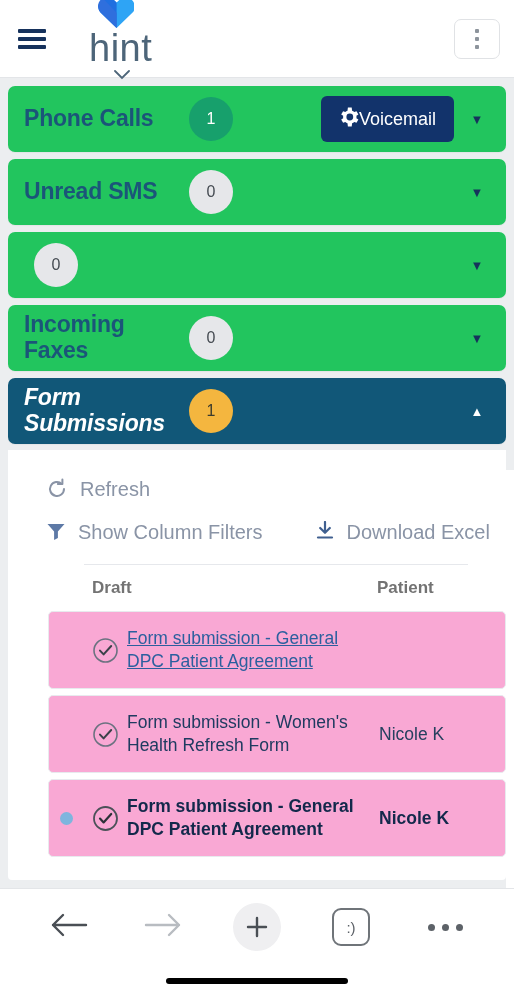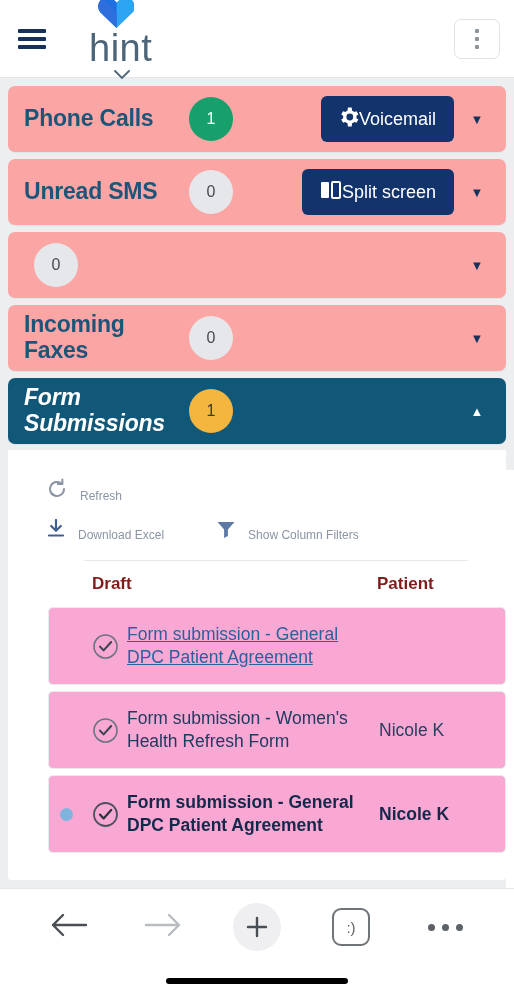--- a/index.html
+++ b/index.html
@@ -37,21 +37,21 @@
     position: absolute; right: 14px; top: 19px;
     width: 46px; height: 40px; border: 1px solid #e0e2e5; border-radius: 7px;
     background: #fff; display: flex; flex-direction: column;
     align-items: center; justify-content: center; gap: 4px; cursor: pointer;
   }
   .kebab-btn i { width: 4px; height: 4px; background: #8d949c; border-radius: 1px; display: block; }
 
   
   .stack { padding: 8px 8px 0 8px; }
   .card {
-    background: #fca5a5; border-radius: 7px; margin-bottom: 7px;
+    background: #22c55e; border-radius: 7px; margin-bottom: 7px;
     display: flex; align-items: center; padding: 0 14px 0 16px;
     min-height: 66px; position: relative;
     box-shadow: 0 1px 1px rgba(0,0,0,.04);
   }
   .card-title {
     font-size: 23px; font-weight: bold; color: #1b5579;
     letter-spacing: -.2px; line-height: 1.12; width: 155px; flex: none;
   }
   .badge {
     width: 44px; height: 44px; border-radius: 50%;
@@ -82,32 +82,32 @@
 
   
   .panel {
     background: #ffffff; border-radius: 0 0 4px 4px;
     margin: -1px 8px 0 8px; padding: 14px 0 10px 0;
     min-height: 430px;
   }
   .toolbar { padding: 6px 0 0 38px; }
   .tool-row { display: flex; align-items: center; }
   .tool {
-    display: flex; align-items: flex-end; gap: 12px;
-    color: #8a94a6; font-size: 12px; cursor: pointer; padding: 8px 0;
+    display: flex; align-items: flex-start; gap: 12px;
+    color: #8a94a6; font-size: 20px; cursor: pointer; padding: 8px 0;
   }
   .tool + .tool { margin-left: 52px; }
   .tool svg { flex: none; }
   .divider { height: 1px; background: #e6e8ec; margin: 10px 38px 0 38px; }
 
   
   .table { padding: 0 0 0 0; overflow: hidden; }
   .thead {
     display: flex; align-items: center; height: 46px;
-    padding: 0 0 0 40px; font-size: 17px; font-weight: bold; color: #7f1d1d;
+    padding: 0 0 0 40px; font-size: 17px; font-weight: bold; color: #737373;
   }
   .col-check { width: 44px; flex: none; }
   .col-draft { width: 285px; flex: none; }
   .col-patient { width: 140px; flex: none; }
 
   .row {
     display: flex; align-items: center; min-height: 78px;
     margin: 0 0 6px 40px; border: 1px solid #e8eaee; border-radius: 5px;
     background: #f9a8d4; position: relative; padding-left: 0;
   }
@@ -194,29 +194,20 @@
         </span>
         <span>Voicemail</span>
       </button>
       <div class="caret">▼</div>
     </div>
 
     <div class="card">
       <div class="card-title">Unread SMS</div>
       <div class="badge grey">0</div>
       <div class="spacer"></div>
-      <button class="action-btn">
-        <span>
-          <svg width="22" height="20" viewBox="0 0 22 20">
-            <rect x="1" y="2" width="8" height="16" rx="1" fill="#fff"></rect>
-            <rect x="12" y="2" width="8" height="16" rx="1" fill="none" stroke="#fff" stroke-width="2"></rect>
-          </svg>
-        </span>
-        <span>Split screen</span>
-      </button>
       <div class="caret">▼</div>
     </div>
 
     <div class="card">
       <div class="badge grey">0</div>
       <div class="spacer"></div>
       <div class="caret">▼</div>
     </div>
 
     <div class="card">
@@ -245,33 +236,33 @@
               <path d="M16.4 1.4v4.6h-4.6" fill="none" stroke="#8a94a6" stroke-width="2" stroke-linecap="round" stroke-linejoin="round"></path>
             </svg>
           </span>
           <span>Refresh</span>
         </div>
       </div>
       <div class="tool-row">
         <div class="tool">
           <span>
             <svg width="20" height="20" viewBox="0 0 20 20">
+                <path d="M1.5 3h17l-6.6 7.6V17l-3.8 2v-8.4z" fill="#5d79a6"></path>
+              </svg>
+          </span>
+          <span>Show Column Filters</span>
+        </div>
+        <div class="tool">
+          <span>
+            <svg width="20" height="20" viewBox="0 0 20 20">
               <path d="M10 1v10M5.2 7l4.8 4.8L14.8 7" fill="none" stroke="#3f5f8f" stroke-width="2.2" stroke-linecap="round" stroke-linejoin="round"></path>
               <path d="M3 16.5h14" stroke="#3f5f8f" stroke-width="2.2" stroke-linecap="round"></path>
             </svg>
           </span>
           <span>Download Excel</span>
-        </div>
-        <div class="tool">
-          <span>
-            <svg width="20" height="20" viewBox="0 0 20 20">
-                <path d="M1.5 3h17l-6.6 7.6V17l-3.8 2v-8.4z" fill="#5d79a6"></path>
-              </svg>
-          </span>
-          <span>Show Column Filters</span>
         </div>
       </div>
       <div class="divider"></div>
     </div>
 
     <div class="table">
       <div class="thead">
         <div class="col-check"></div>
         <div class="col-draft">Draft</div>
         <div class="col-patient">Patient</div>

